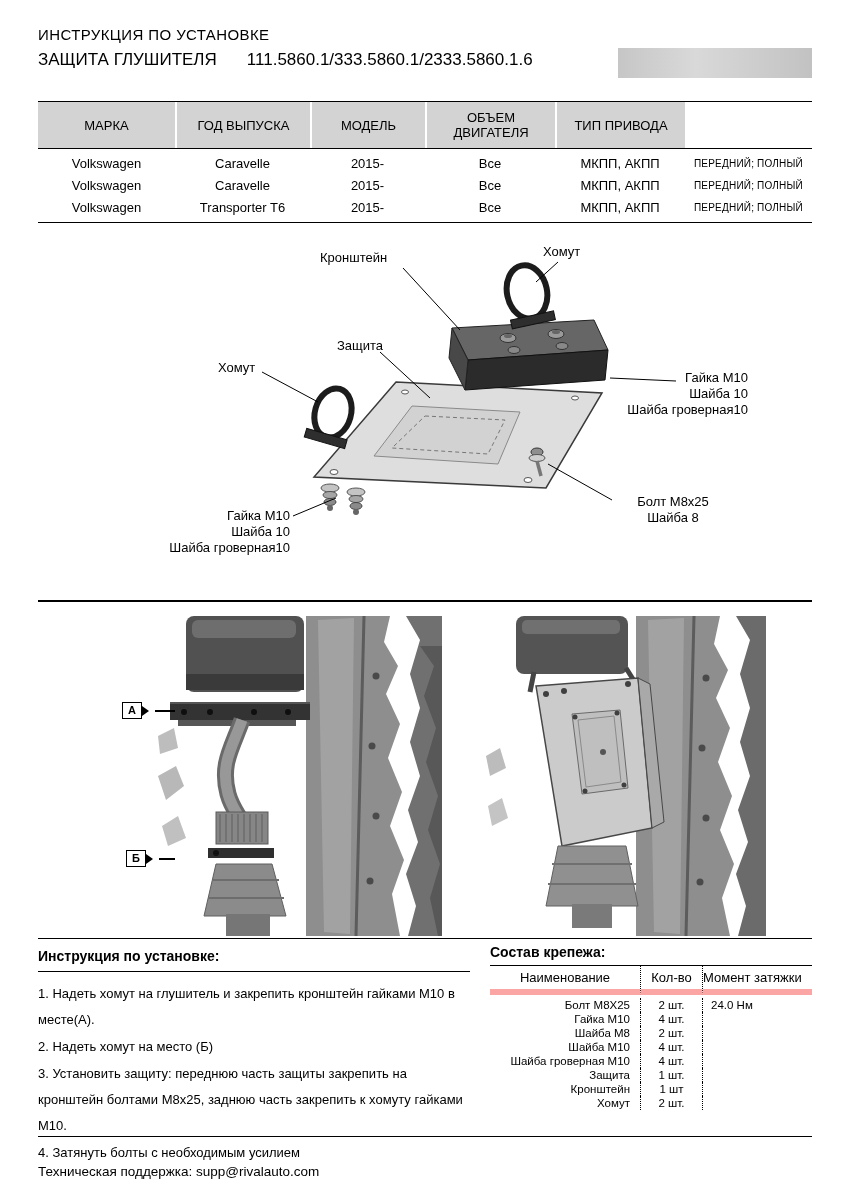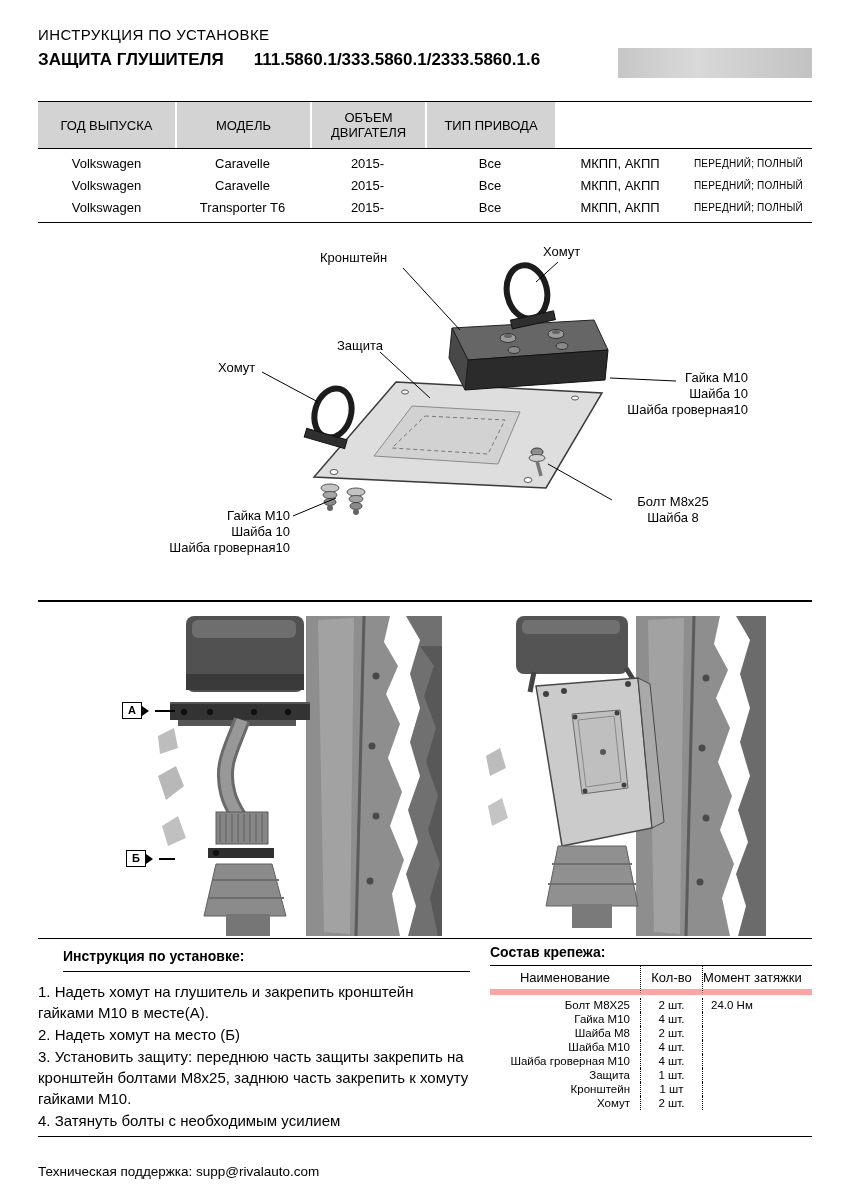--- a/index.html
+++ b/index.html
@@ -4,21 +4,21 @@
 <style>
   html,body { margin:0; padding:0; background:#fff; }
   .page {
     position:relative; width:849px; height:1200px; background:#ffffff;
     font-family:"Liberation Sans", sans-serif; color:#000; overflow:hidden;padding-left:29px;
   }
   .abs { position:absolute; }
 
   
   .doc-type { left:38px; top:26px; font-size:15px; letter-spacing:0.4px; }
-  .title-line { left:38px; top:50px; font-size:17px; font-weight:bold; white-space:nowrap; }
+  .title-line { left:38px; top:50px; font-size:17px; font-weight:normal; white-space:nowrap; }
   .part-nums { margin-left:30px; }
   .logo-box { left:618px; top:48px; width:194px; height:30px;
     background:linear-gradient(90deg,#c6c6c6,#d9d9d9 40%,#c2c2c2); }
 
   
   .fit-table { left:38px; top:101px; width:774px; border-top:1.5px solid #000; border-bottom:1.5px solid #000; }
   .fit-head { display:grid; grid-template-columns:137px 135px 115px 130px 130px 127px; border-bottom:1.5px solid #000; }
   .fh { background:#d3d3d3; min-height:46px; display:flex; align-items:center; justify-content:center;
         text-align:center; font-size:13px; padding:2px 8px; box-sizing:border-box; border-left:2px solid #fff; }
   .fh:first-child { border-left:none; }
@@ -55,22 +55,22 @@
   .marker-box { border:1.5px solid #000; background:#fff; font-size:11px; font-weight:bold;
     height:15px; line-height:15px; padding:0 5px; }
   .marker-arrow { width:0; height:0; border-top:5px solid transparent; border-bottom:5px solid transparent;
     border-left:7px solid #000; }
   .marker-line { height:1.5px; background:#000; }
   .marker-line-a { left:155px; top:710px; width:20px; }
   .marker-line-b { left:159px; top:858px; width:16px; }
 
   
   .inst { left:38px; top:948px; width:432px; }
-  .inst-heading { font-weight:bold; font-size:14px; padding-bottom:7px; border-bottom:1px solid #000; margin-bottom:9px;margin-left:25px; }
-  .inst-step { font-size:15px; line-height:21px; margin-bottom:1px; }
+  .inst-heading { font-weight:bold; font-size:14px; padding-bottom:7px; border-bottom:1px solid #000; margin-bottom:9px; }
+  .inst-step { font-size:13px; line-height:26px; margin-bottom:1px; }
 
   
   .hw { left:490px; top:944px; width:322px; }
   .hw-heading { font-weight:bold; font-size:14px; margin-bottom:5px; }
   .hw-table { border-top:1px solid #000; }
   .hw-row { display:grid; grid-template-columns:150px 62px 110px; }
   .hw-head .hw-cell { font-size:13px; padding:4px 0; border-bottom:6px solid #fca5a5; }
   .hw-cell { box-sizing:border-box; }
   .hw-cell-name { text-align:right; padding-right:10px; }
   .hw-head .hw-cell-name { text-align:center; padding-right:0; }
@@ -90,20 +90,21 @@
 <div class="page">
 
   <div class="abs doc-type">ИНСТРУКЦИЯ ПО УСТАНОВКЕ</div>
   <div class="abs title-line">
     <span>ЗАЩИТА ГЛУШИТЕЛЯ</span><span class="part-nums">111.5860.1/333.5860.1/2333.5860.1.6</span>
   </div>
   <div class="abs logo-box"></div>
 
   <div class="abs fit-table">
     <div class="fit-head">
+      <div class="fh">МАРКА</div>
       <div class="fh">ГОД ВЫПУСКА</div>
       <div class="fh">МОДЕЛЬ</div>
       <div class="fh">ОБЪЕМ ДВИГАТЕЛЯ</div>
       <div class="fh">ТИП ПРИВОДА</div>
     </div>
     <div class="fit-body">
       <div class="fit-row">
         <div class="fc">Volkswagen</div>
         <div class="fc">Caravelle</div>
         <div class="fc">2015-</div>

